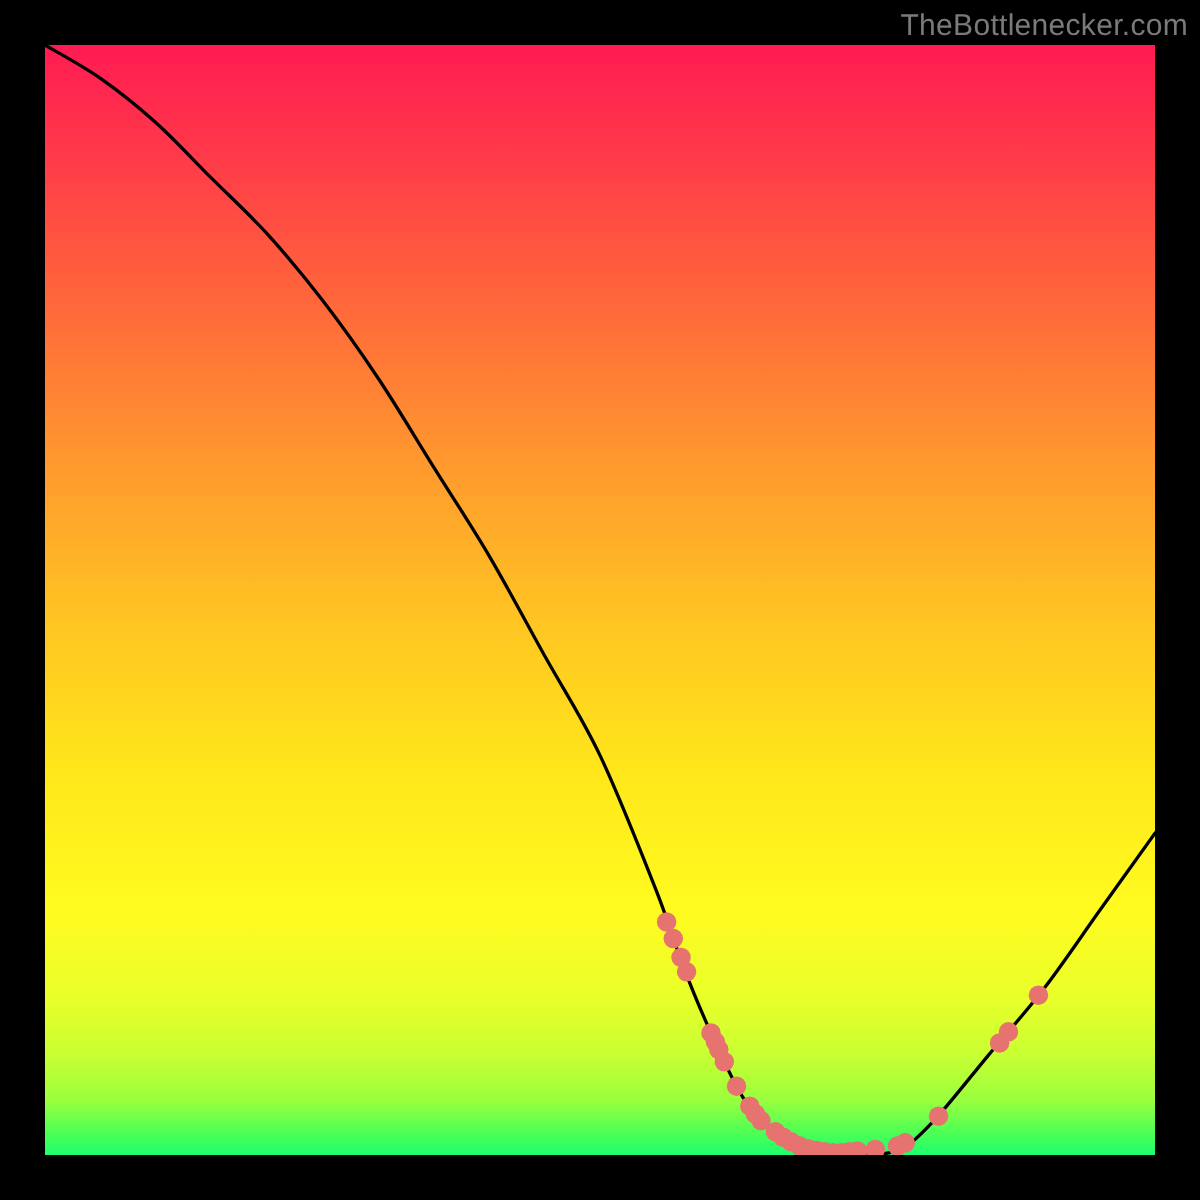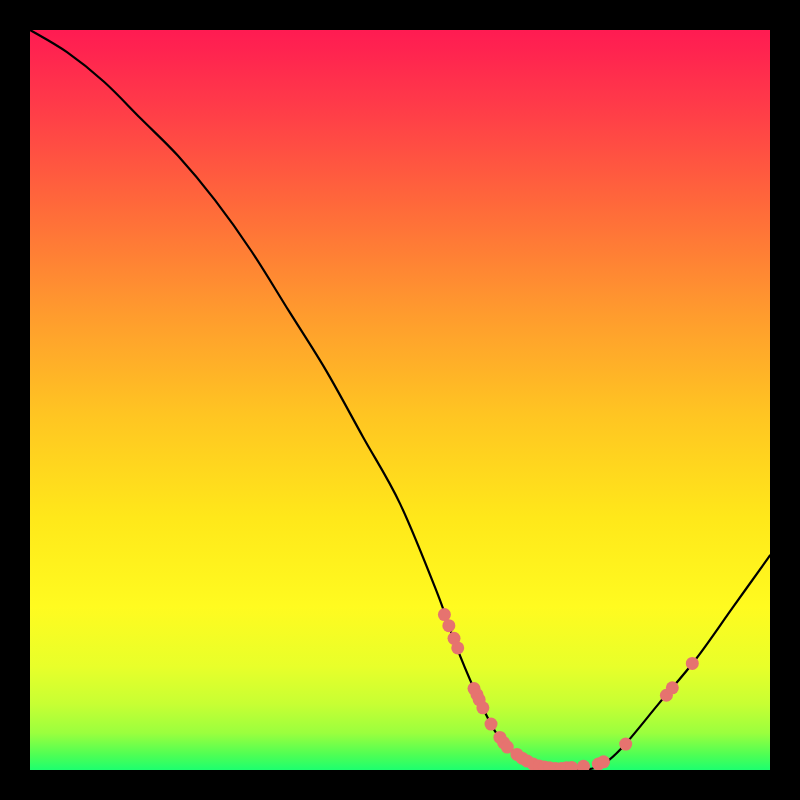--- a/index.html
+++ b/index.html
@@ -57,20 +57,21 @@
     position: absolute;
     inset: 0;
     width: 100%;
     height: 100%;
   }
 </style>
 </head>
 <body>
 
 <div class="stage">
+  <div class="credit">TheBottlenecker.com</div>
   <div class="plot">
     <div class="gradient"></div>
     <svg class="curve" viewBox="0 0 740 740" preserveAspectRatio="none">
       <path id="curve-path" fill="none" stroke-width="2.2" stroke-linejoin="round" stroke-linecap="round" d="M 0.00 0.00 C 6.17 3.70, 24.67 13.57, 37.00 22.20 C 49.33 30.83, 61.67 40.70, 74.00 51.80 C 86.33 62.90, 98.67 76.47, 111.00 88.80 C 123.33 101.13, 135.67 112.23, 148.00 125.80 C 160.33 139.37, 172.67 154.17, 185.00 170.20 C 197.33 186.23, 209.67 203.50, 222.00 222.00 C 234.33 240.50, 246.67 261.47, 259.00 281.20 C 271.33 300.93, 283.67 319.43, 296.00 340.40 C 308.33 361.37, 320.67 384.80, 333.00 407.00 C 345.33 429.20, 357.67 447.70, 370.00 473.60 C 382.33 499.50, 397.75 538.97, 407.00 562.40 C 416.25 585.83, 419.33 598.17, 425.50 614.20 C 431.67 630.23, 437.22 643.80, 444.00 658.60 C 450.78 673.40, 458.80 691.90, 466.20 703.00 C 473.60 714.10, 481.00 719.65, 488.40 725.20 C 495.80 730.75, 503.82 733.83, 510.60 736.30 C 517.38 738.77, 522.93 739.38, 529.10 740.00 C 535.27 740.62, 540.82 740.62, 547.60 740.00 C 554.38 739.38, 562.40 740.00, 569.80 736.30 C 577.20 732.60, 582.13 728.28, 592.00 717.80 C 601.87 707.32, 616.67 688.20, 629.00 673.40 C 641.33 658.60, 653.67 645.03, 666.00 629.00 C 678.33 612.97, 690.67 594.47, 703.00 577.20 C 715.33 559.93, 733.83 534.03, 740.00 525.40" stroke="#000000"></path>
       <g id="markers">
           <circle cx="414.40" cy="584.60" r="6.5" fill="#e6736f" stroke="#b94e49" stroke-width="0"></circle>
           <circle cx="418.84" cy="595.70" r="6.5" fill="#e6736f" stroke="#b94e49" stroke-width="0"></circle>
           <circle cx="424.02" cy="608.28" r="6.5" fill="#e6736f" stroke="#b94e49" stroke-width="0"></circle>
           <circle cx="427.72" cy="617.90" r="6.5" fill="#e6736f" stroke="#b94e49" stroke-width="0"></circle>
           <circle cx="444.00" cy="658.60" r="6.5" fill="#e6736f" stroke="#b94e49" stroke-width="0"></circle>

